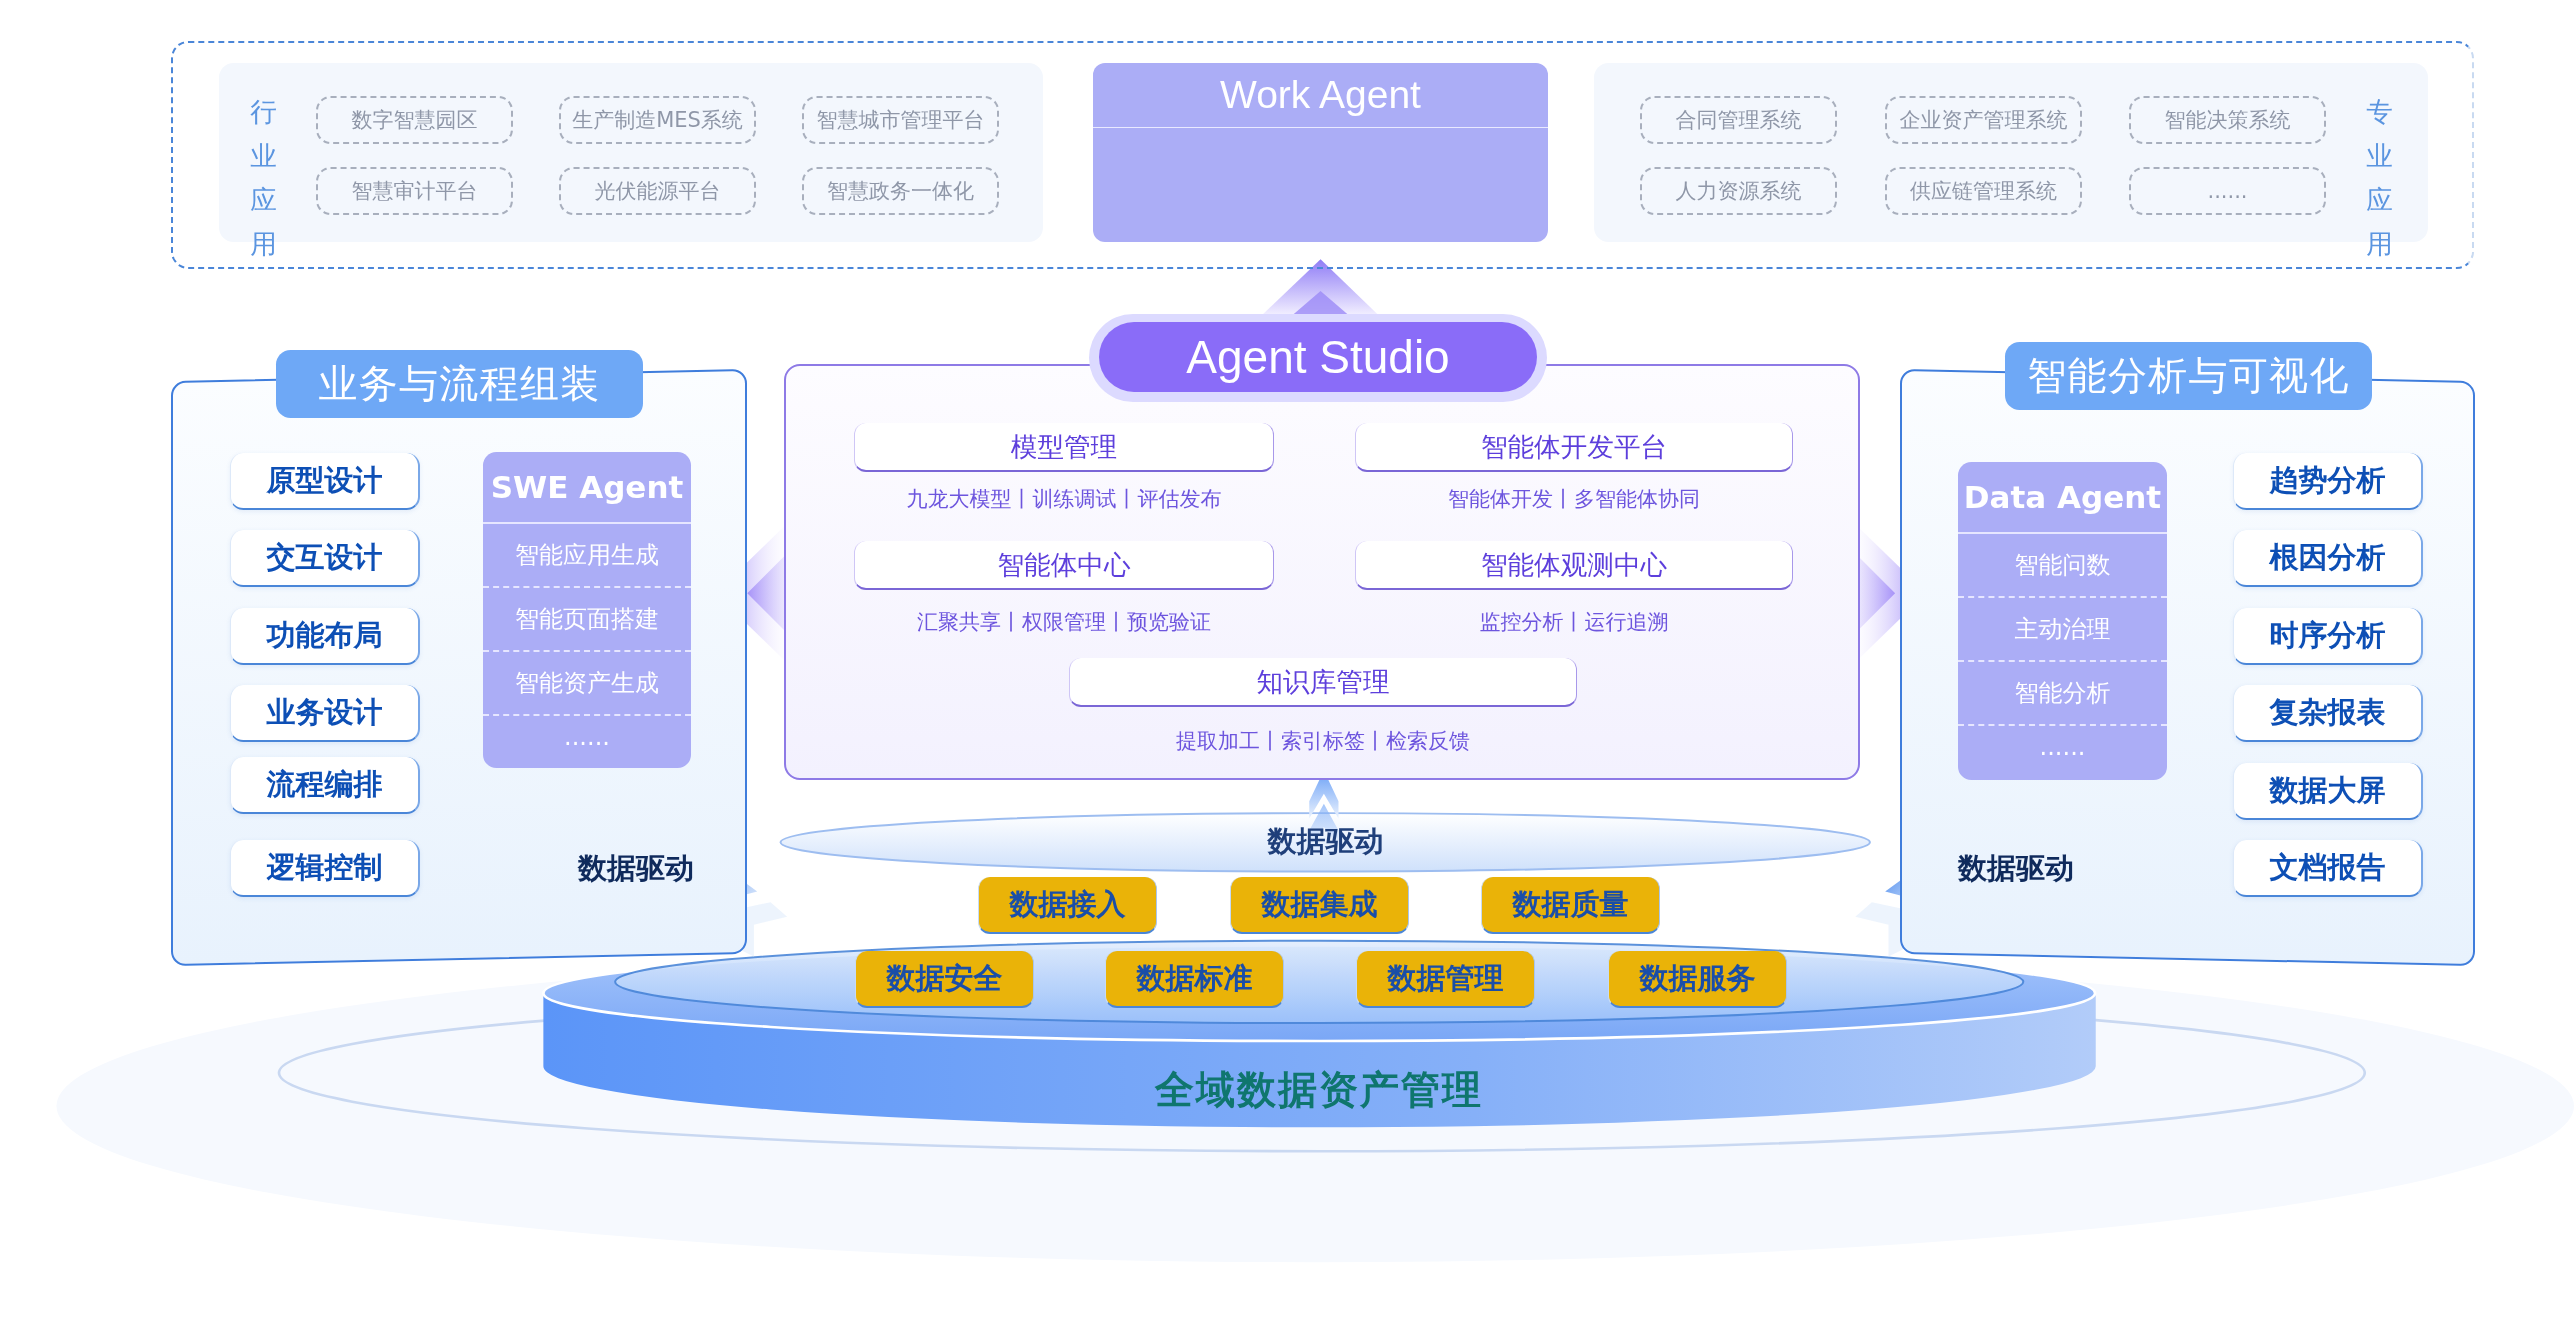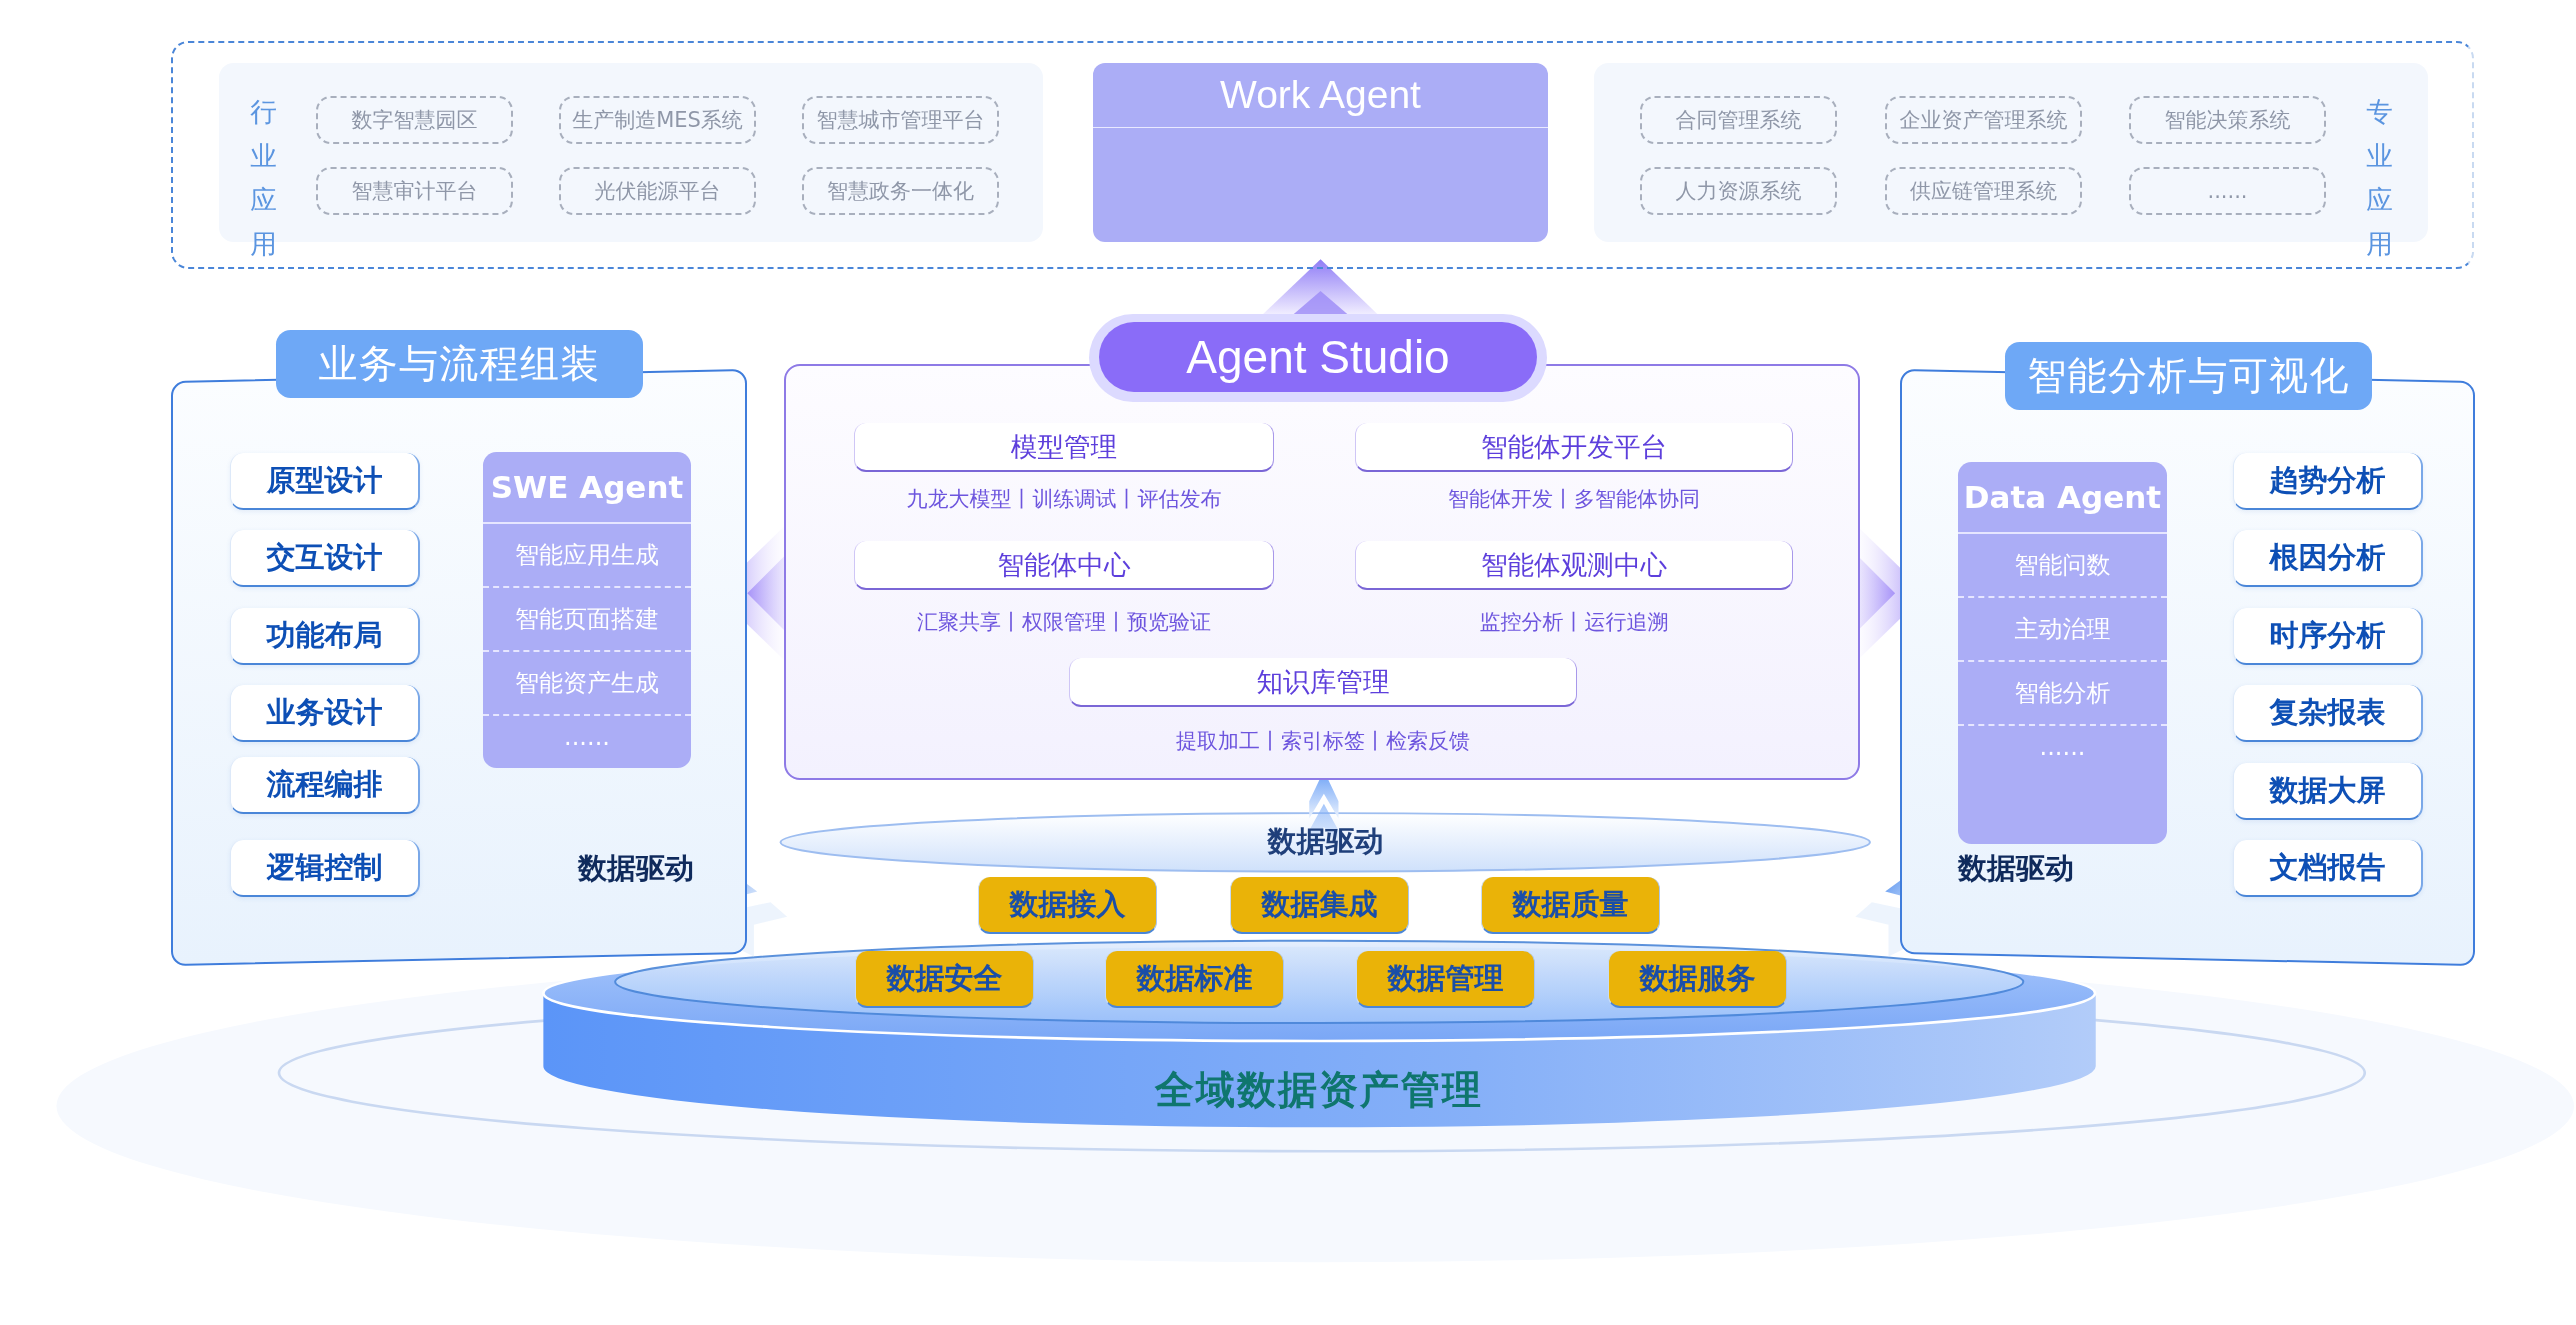--- a/index.html
+++ b/index.html
@@ -141,21 +141,21 @@
   <div class="abs ghost-btn" style="left:46px;top:33px;">合同管理系统</div>
   <div class="abs ghost-btn" style="left:291px;top:33px;">企业资产管理系统</div>
   <div class="abs ghost-btn" style="left:535px;top:33px;">智能决策系统</div>
   <div class="abs ghost-btn" style="left:46px;top:104px;">人力资源系统</div>
   <div class="abs ghost-btn" style="left:291px;top:104px;">供应链管理系统</div>
   <div class="abs ghost-btn" style="left:535px;top:104px;">......</div>
   <div class="abs vert-label" style="left:771px;top:26.6px;">专业应用</div>
 </div>
 
 <div class="abs side-panel" style="left:171px;top:369px;width:576px;height:585px;transform:skewY(-1.2deg);transform-origin:right top;"></div>
-<div class="abs side-header" style="left:276px;top:330px;width:367px;height:68px;">业务与流程组装</div>
+<div class="abs side-header" style="left:276px;top:350px;width:367px;height:68px;">业务与流程组装</div>
 
 <div class="abs side-btn" style="left:230px;top:453px;">原型设计</div>
 <div class="abs side-btn" style="left:230px;top:530px;">交互设计</div>
 <div class="abs side-btn" style="left:230px;top:608px;">功能布局</div>
 <div class="abs side-btn" style="left:230px;top:685px;">业务设计</div>
 <div class="abs side-btn" style="left:230px;top:757px;">流程编排</div>
 <div class="abs side-btn" style="left:230px;top:840px;">逻辑控制</div>
 
 <div class="abs agent-card" style="left:483px;top:452px;width:208px;height:316px;">
   <div class="ttl">SWE Agent</div>
@@ -179,21 +179,21 @@
 <div class="abs studio-sub" style="left:854px;top:608px;width:420px;">汇聚共享丨权限管理丨预览验证</div>
 <div class="abs studio-btn" style="left:1355px;top:541px;width:438px;">智能体观测中心</div>
 <div class="abs studio-sub" style="left:1355px;top:608px;width:438px;">监控分析丨运行追溯</div>
 
 <div class="abs studio-btn" style="left:1069px;top:658px;width:508px;">知识库管理</div>
 <div class="abs studio-sub" style="left:1069px;top:727px;width:508px;">提取加工丨索引标签丨检索反馈</div>
 
 <div class="abs side-panel" style="left:1900px;top:369px;width:575px;height:585px;transform:skewY(1.2deg);transform-origin:left top;"></div>
 <div class="abs side-header" style="left:2005px;top:342px;width:367px;height:68px;">智能分析与可视化</div>
 
-<div class="abs agent-card" style="left:1958px;top:462px;width:209px;height:382px;">
+<div class="abs agent-card" style="left:1958px;top:462px;width:209px;height:318px;">
   <div class="ttl">Data Agent</div>
   <div class="row">智能问数</div>
   <div class="row">主动治理</div>
   <div class="row">智能分析</div>
   <div class="row" style="align-items:flex-start;padding-top:6.6px;box-sizing:border-box;">......</div>
 </div>
 
 <div class="abs side-btn" style="left:2233px;top:453px;">趋势分析</div>
 <div class="abs side-btn" style="left:2233px;top:530px;">根因分析</div>
 <div class="abs side-btn" style="left:2233px;top:608px;">时序分析</div>

